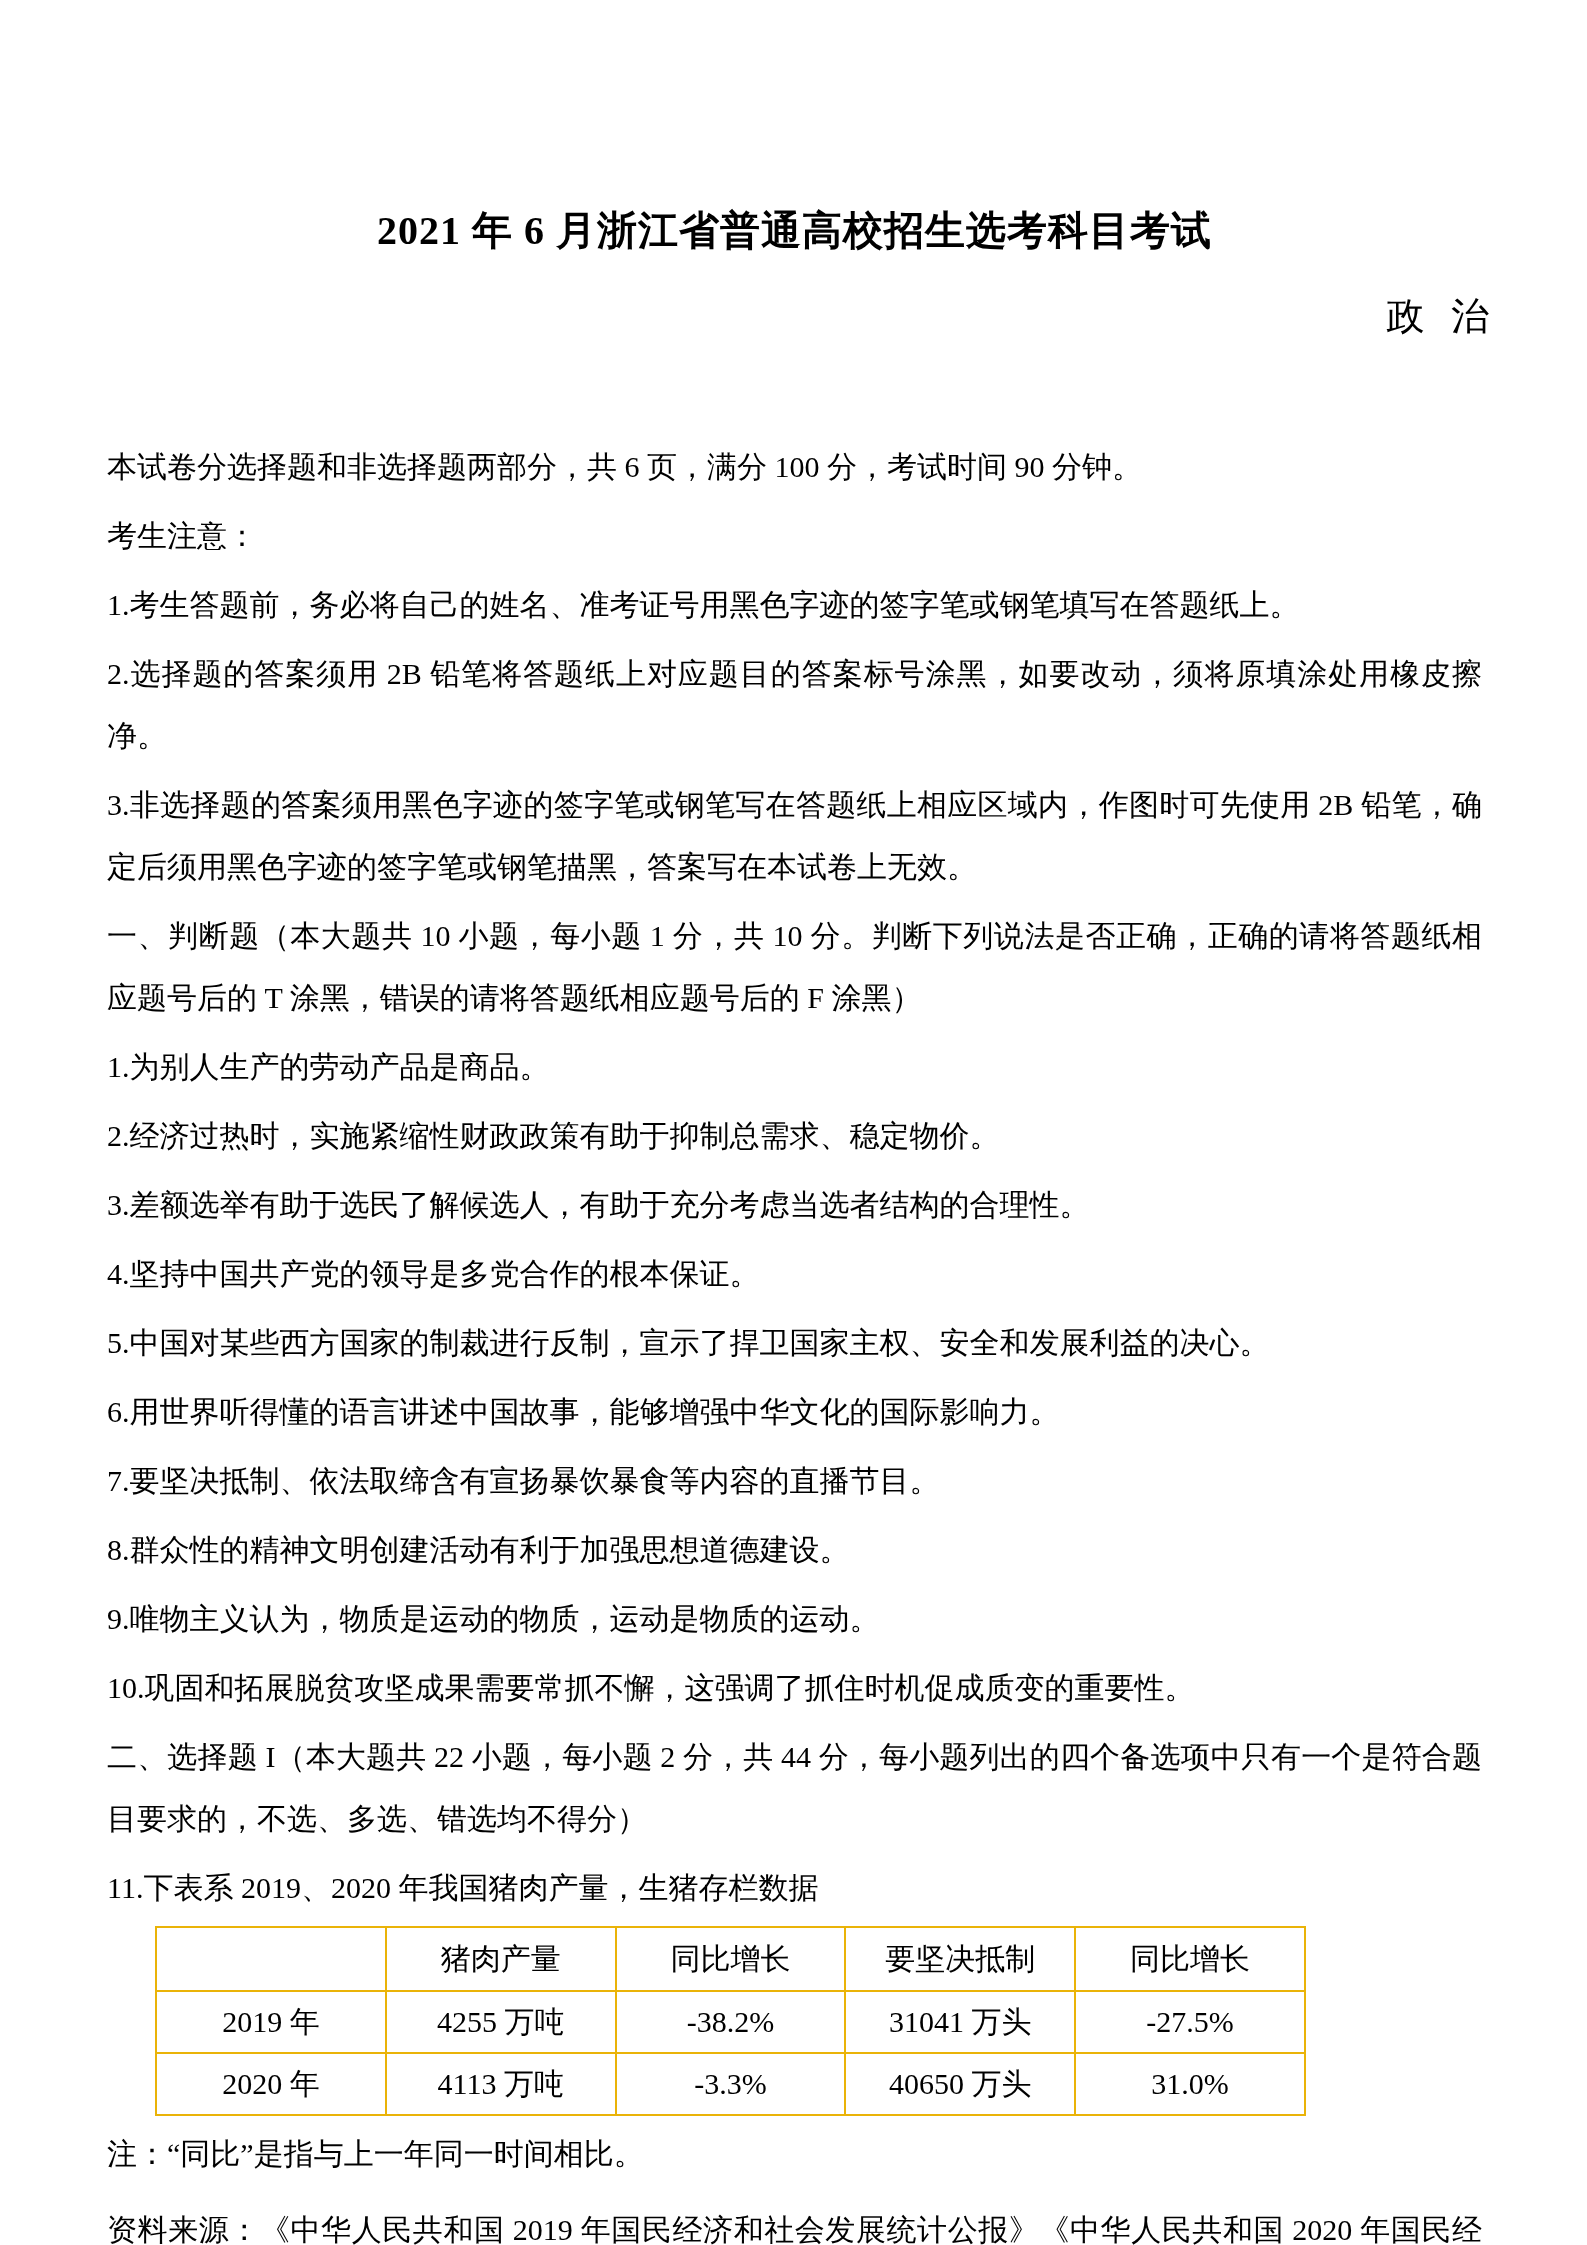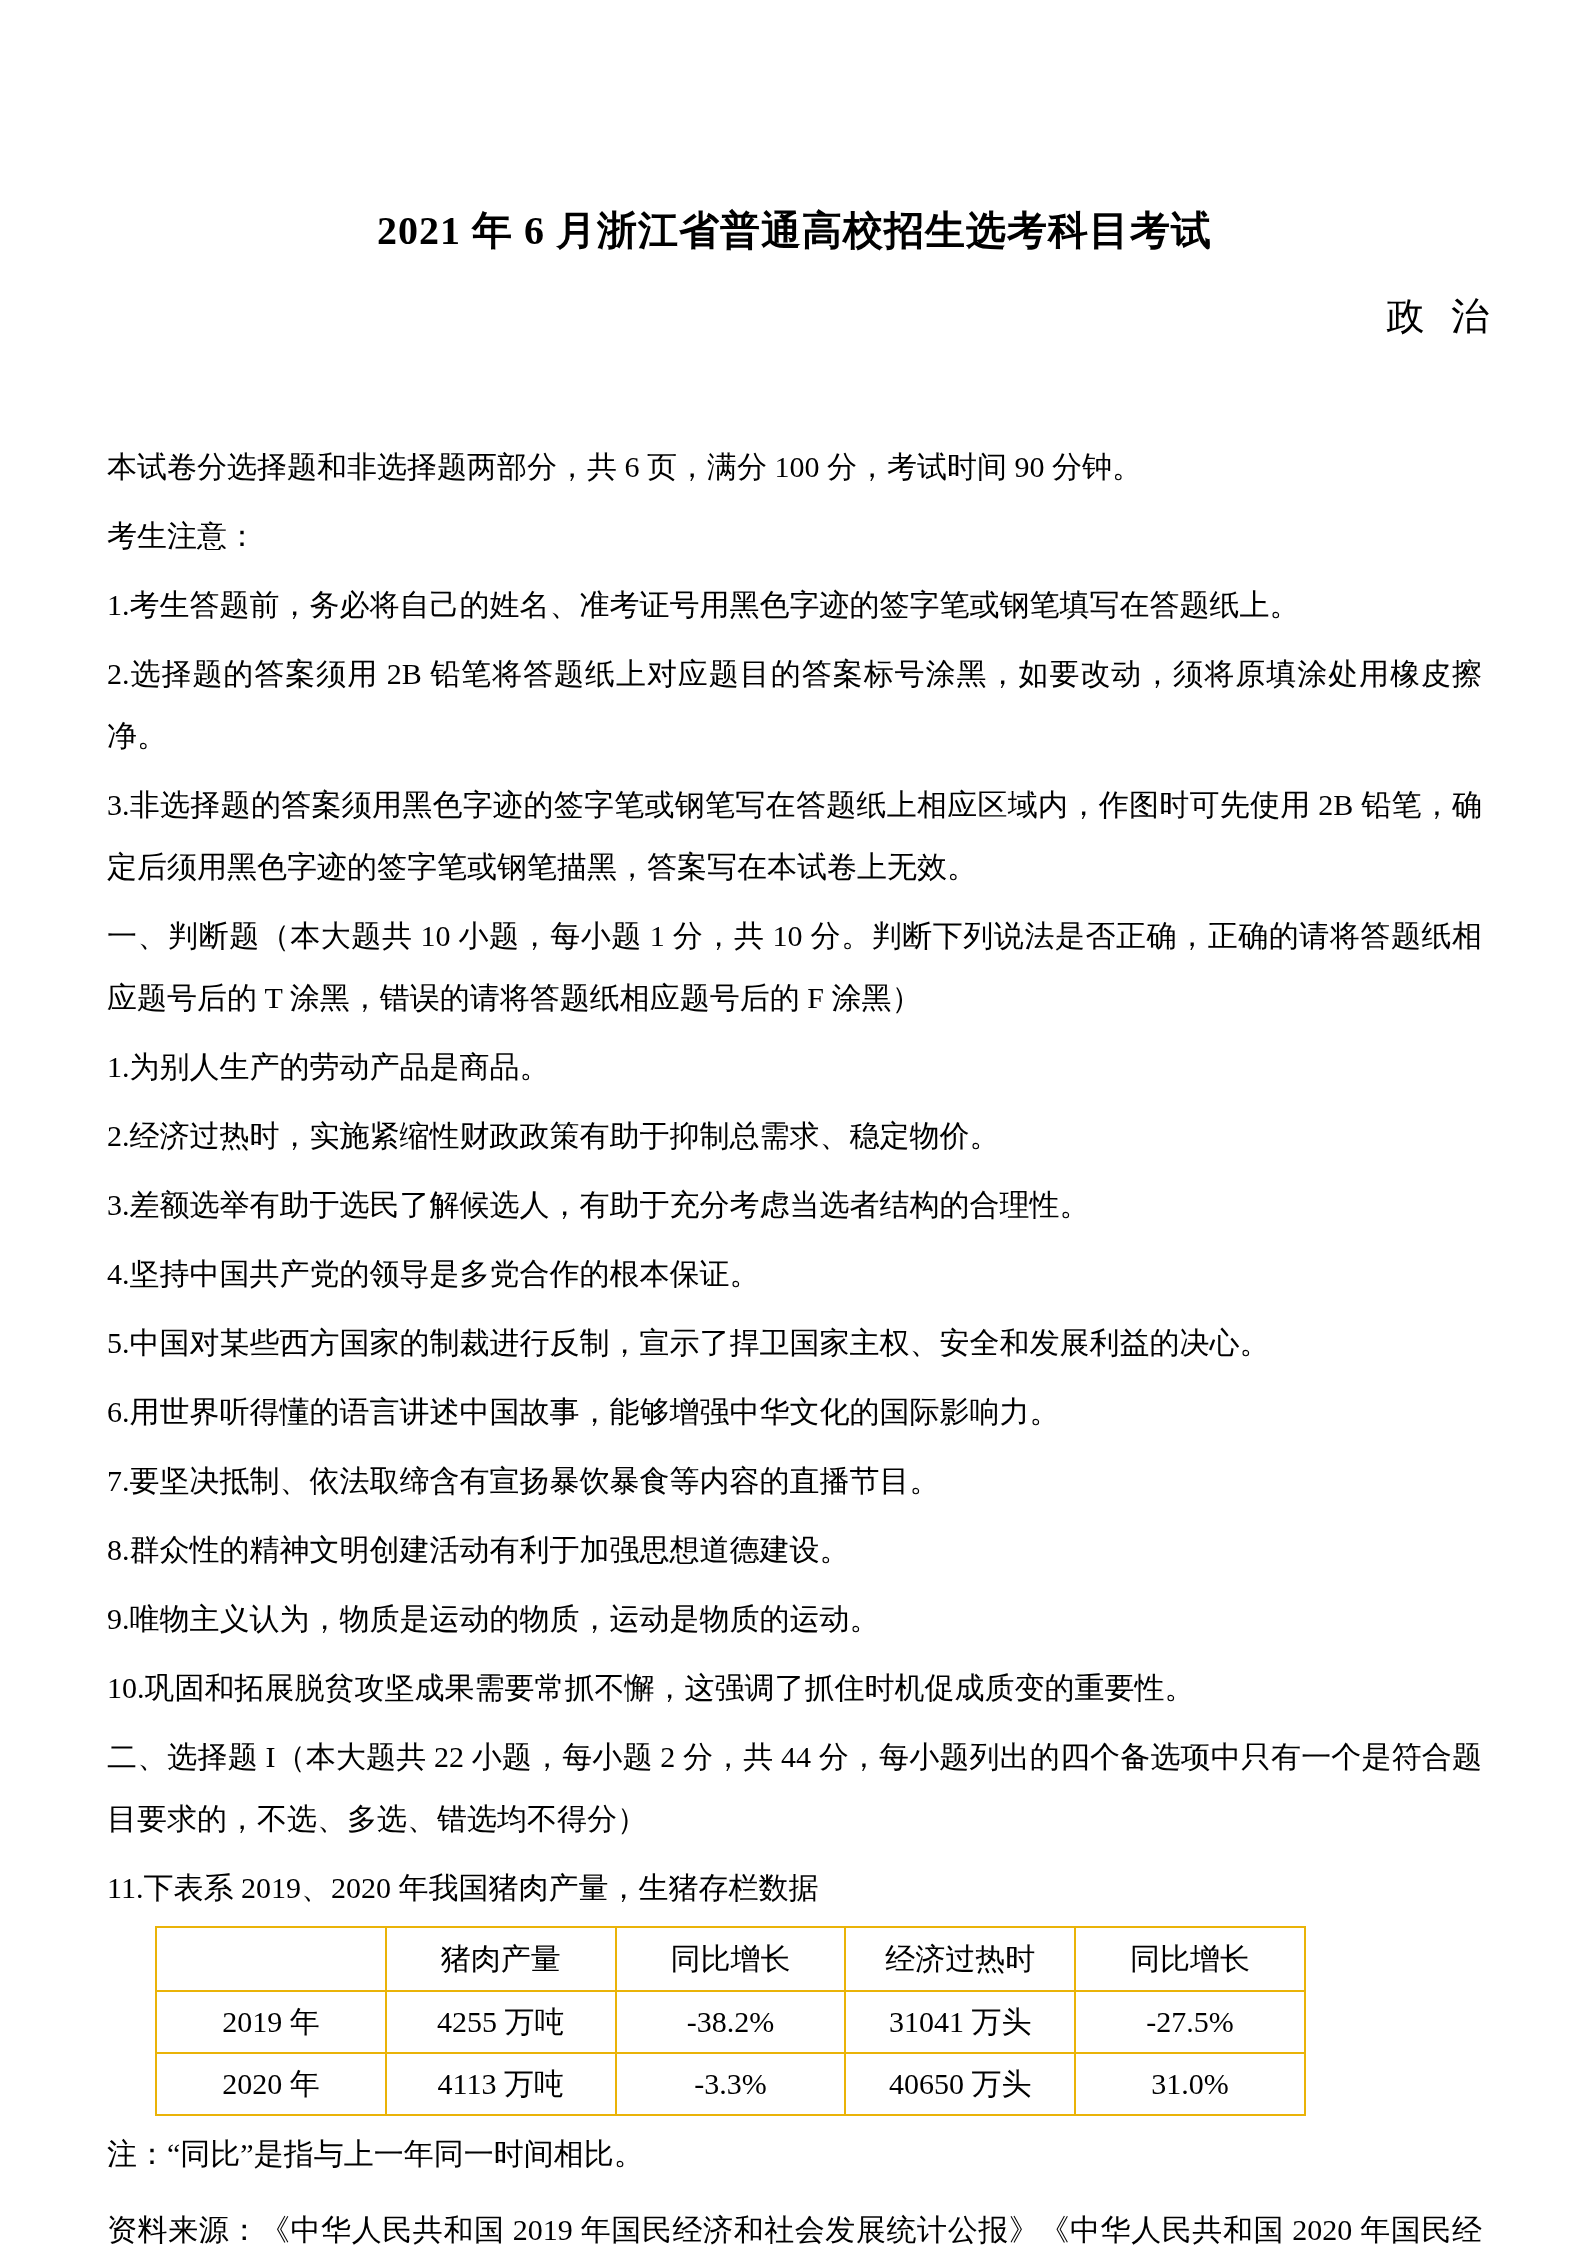--- a/index.html
+++ b/index.html
@@ -91,21 +91,21 @@
 
       <p>二、选择题 I（本大题共 22 小题，每小题 2 分，共 44 分，每小题列出的四个备选项中只有一个是符合题目要求的，不选、多选、错选均不得分）</p>
       <p>11.下表系 2019、2020 年我国猪肉产量，生猪存栏数据</p>
 
       <table class="data-table">
         <thead>
           <tr>
             <th></th>
             <th>猪肉产量</th>
             <th>同比增长</th>
-            <th>经济过热时</th>
+            <th>要坚决抵制</th>
             <th>同比增长</th>
           </tr>
         </thead>
         <tbody>
           <tr>
             <td>2019 年</td>
             <td>4255 万吨</td>
             <td>-38.2%</td>
             <td>31041 万头</td>
             <td>-27.5%</td>

